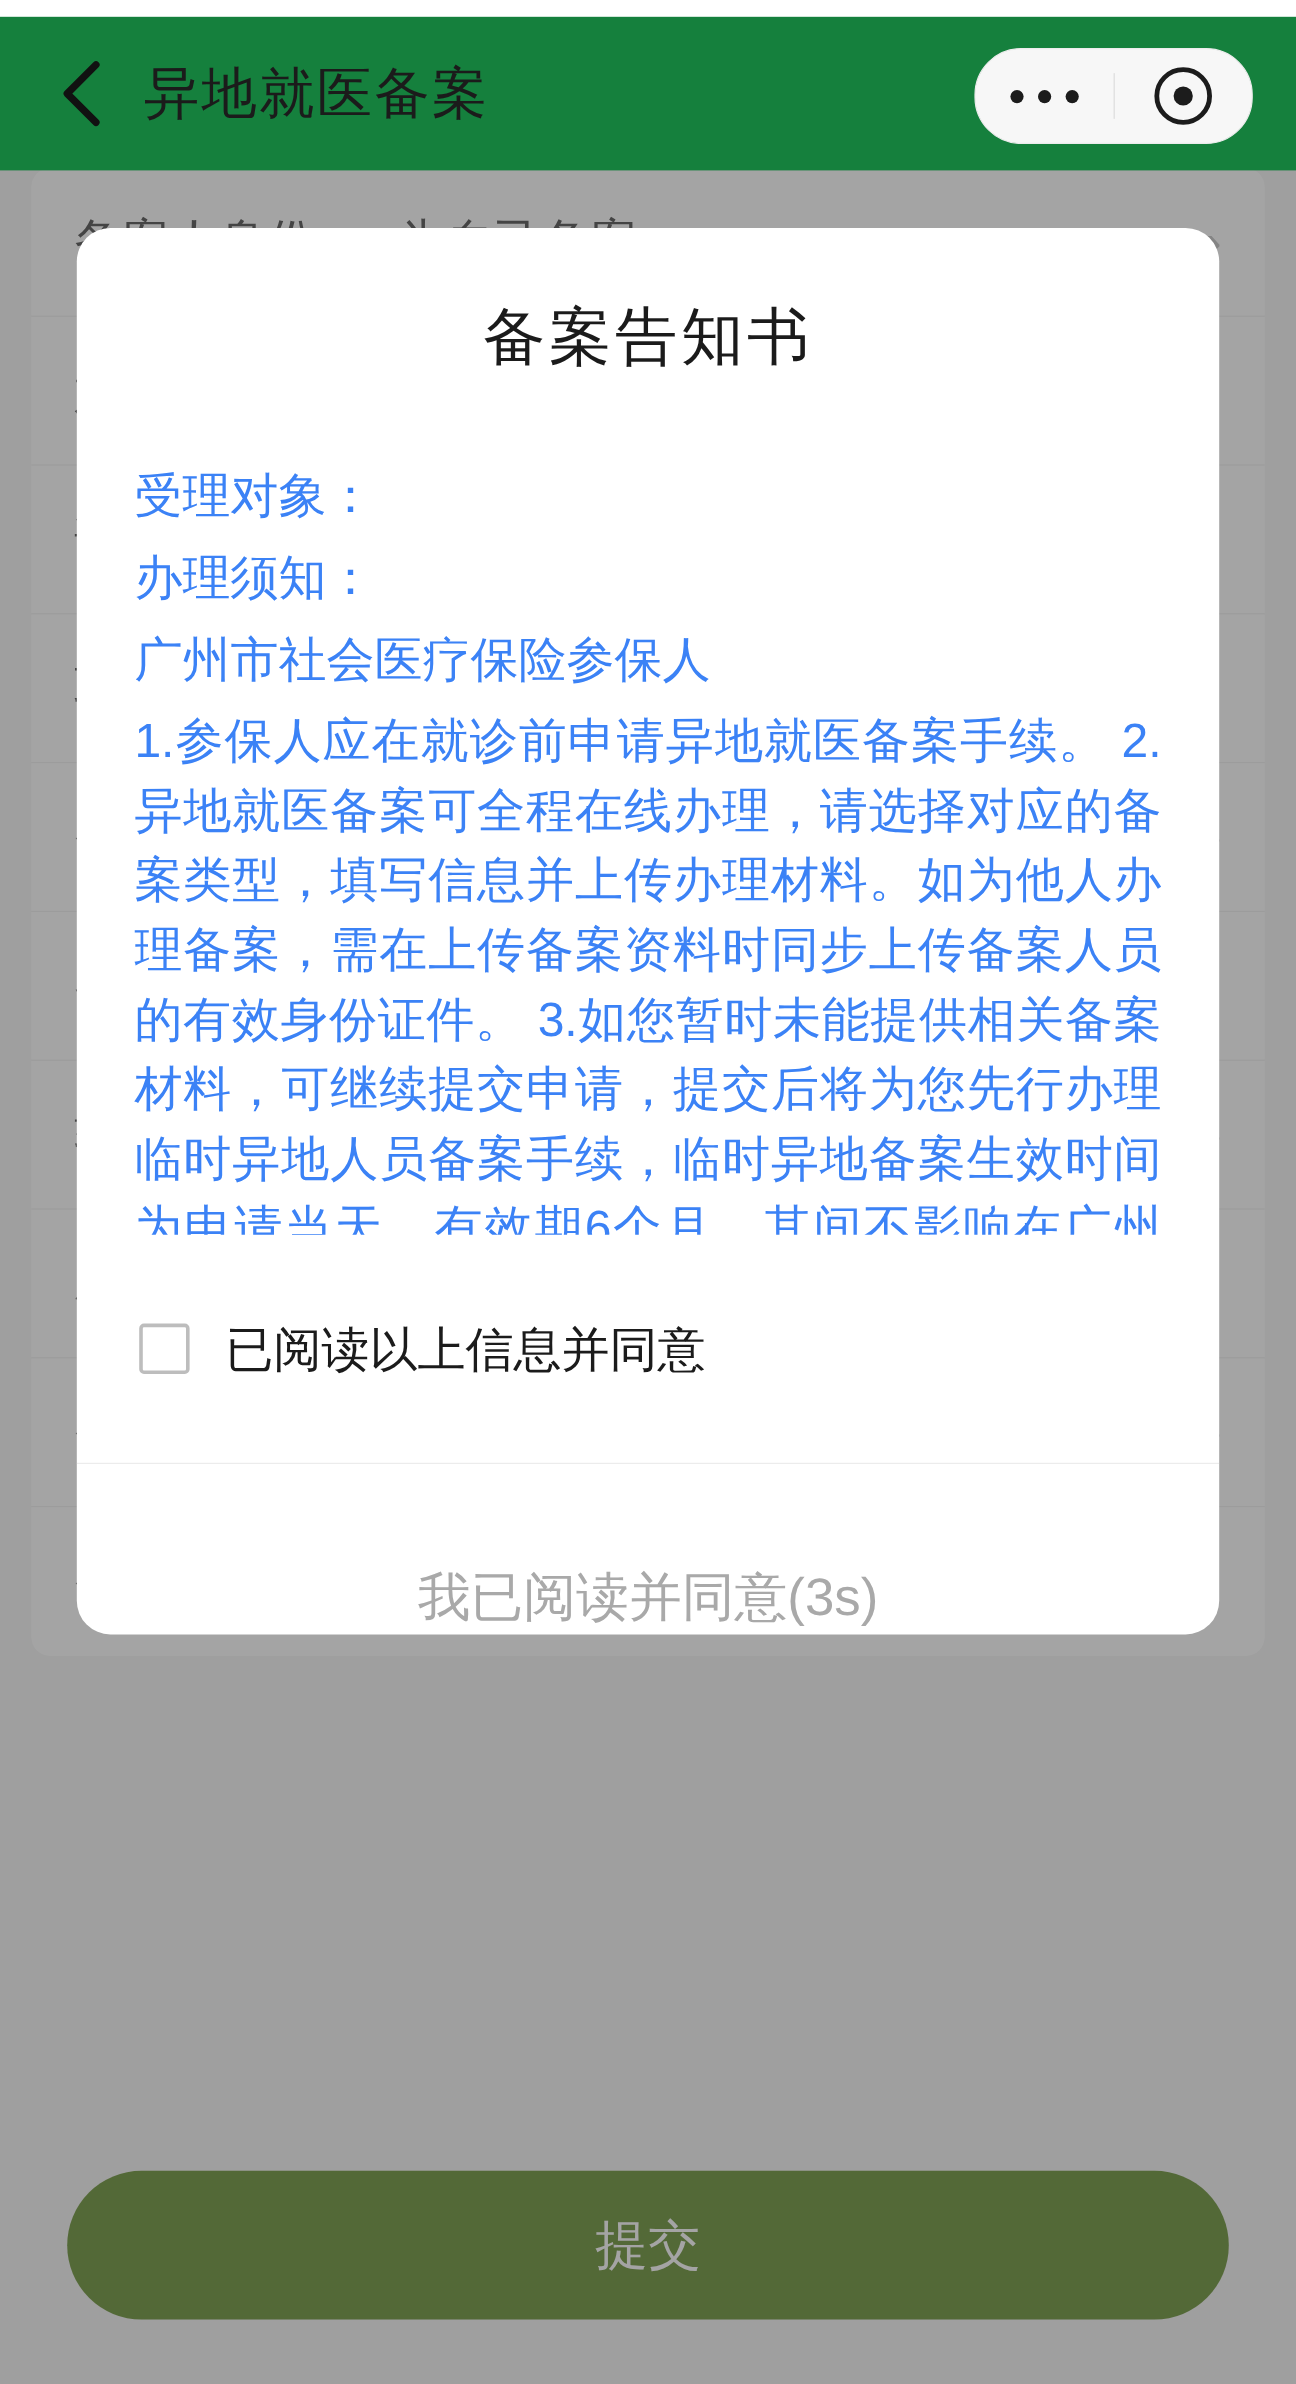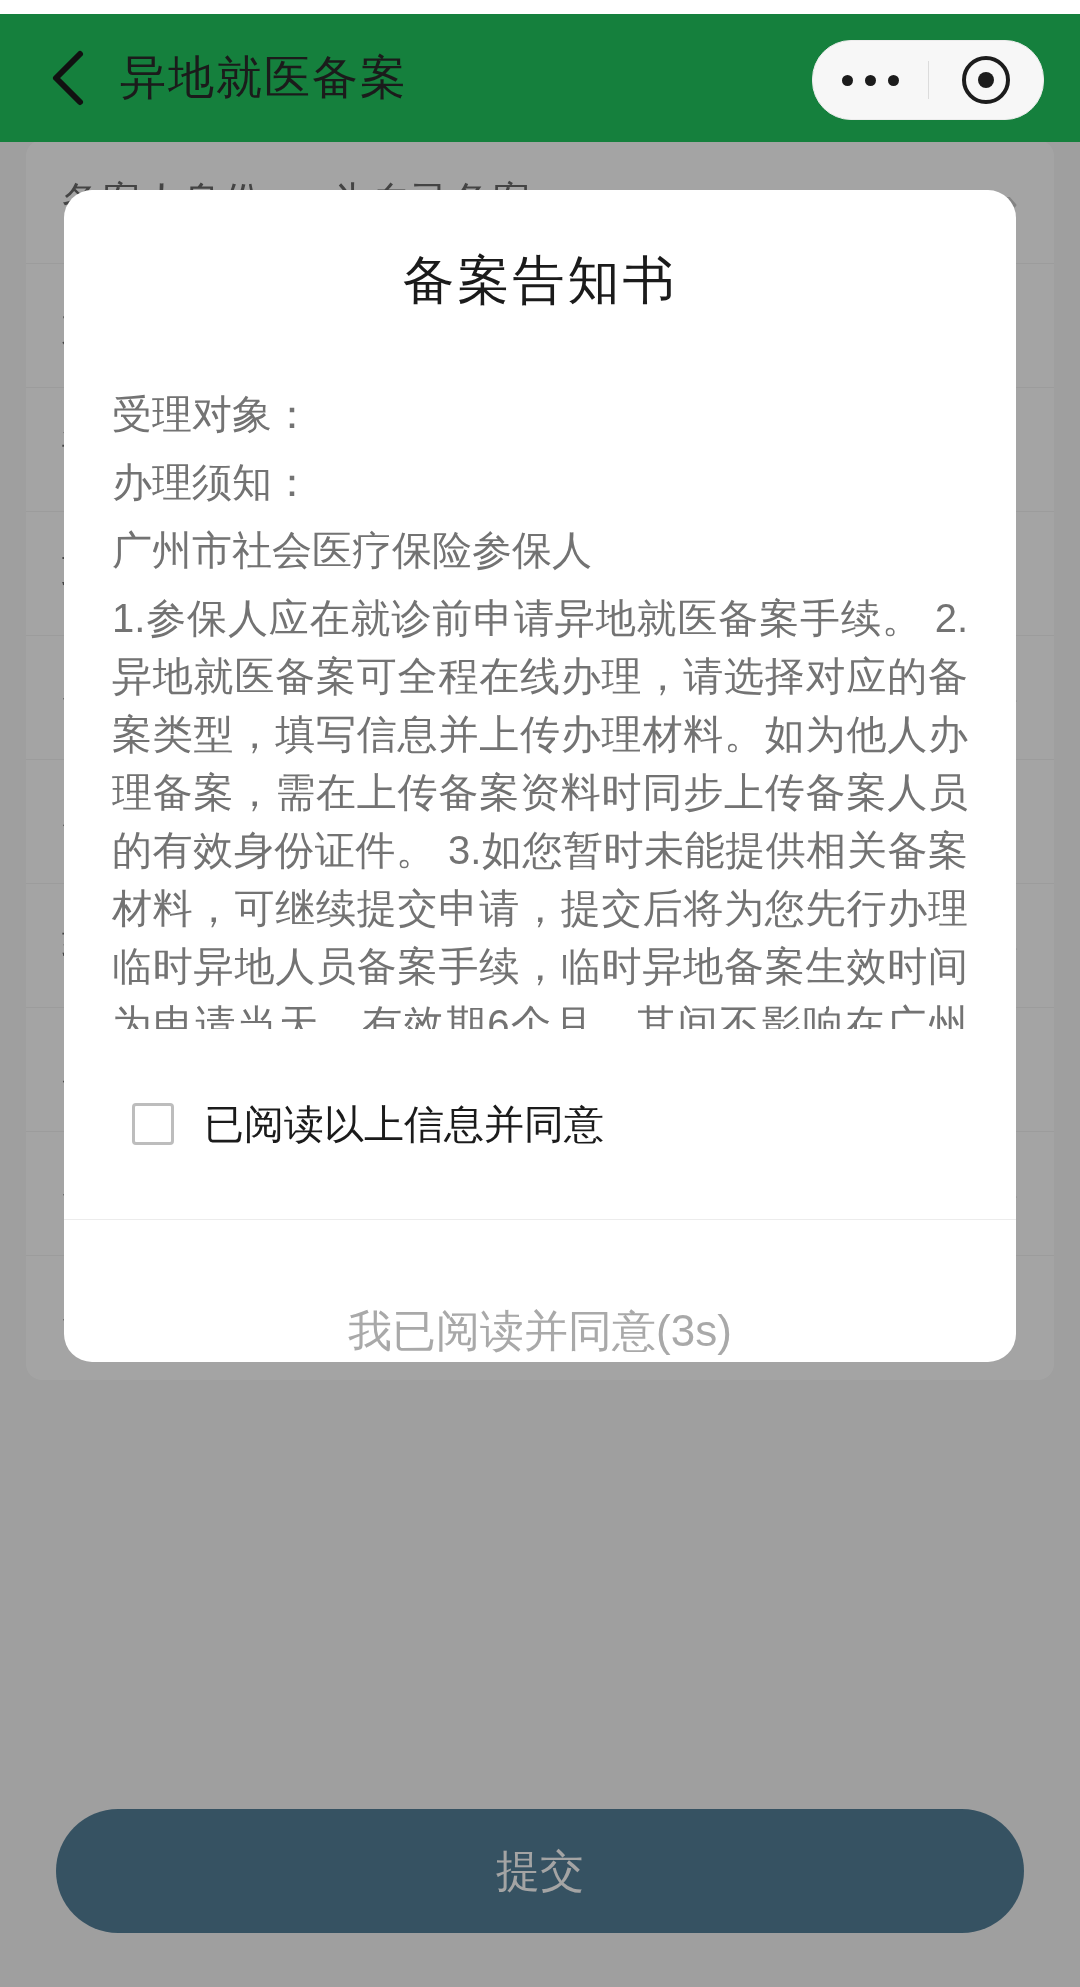--- a/index.html
+++ b/index.html
@@ -136,21 +136,21 @@
     line-height: 1;
     margin-left: auto;
   }
   .submit-btn {
     position: absolute;
     left: 56px;
     bottom: 54px;
     width: 968px;
     height: 124px;
     border-radius: 62px;
-    background: #0c4a6e;
+    background: #4d7c0f;
     color: #ffffff;
     font-size: 44px;
     display: flex;
     align-items: center;
     justify-content: center;
     border: none;
     font-family: inherit;
   }
 
   
@@ -187,31 +187,31 @@
     letter-spacing: 3px;
   }
   .modal-scroll {
     flex: 1;
     padding: 34px 48px 0 48px;
     overflow: hidden;
   }
   .modal-para {
     font-size: 40px;
     line-height: 1.45;
-    color: #737373;
+    color: #3b82f6;
     margin: 0 0 10px 0;
   }
   .modal-para.body {
     text-align: justify;
     line-height: 1.45;
   }
   .agree-row {
     display: flex;
     align-items: center;
-    padding: 0 68px;
+    padding: 0 52px;
     height: 120px;
   }
   .checkbox {
     width: 42px;
     height: 42px;
     border: 3px solid #bdbdbd;
     border-radius: 4px;
     background: #fff;
     box-sizing: border-box;
   }

